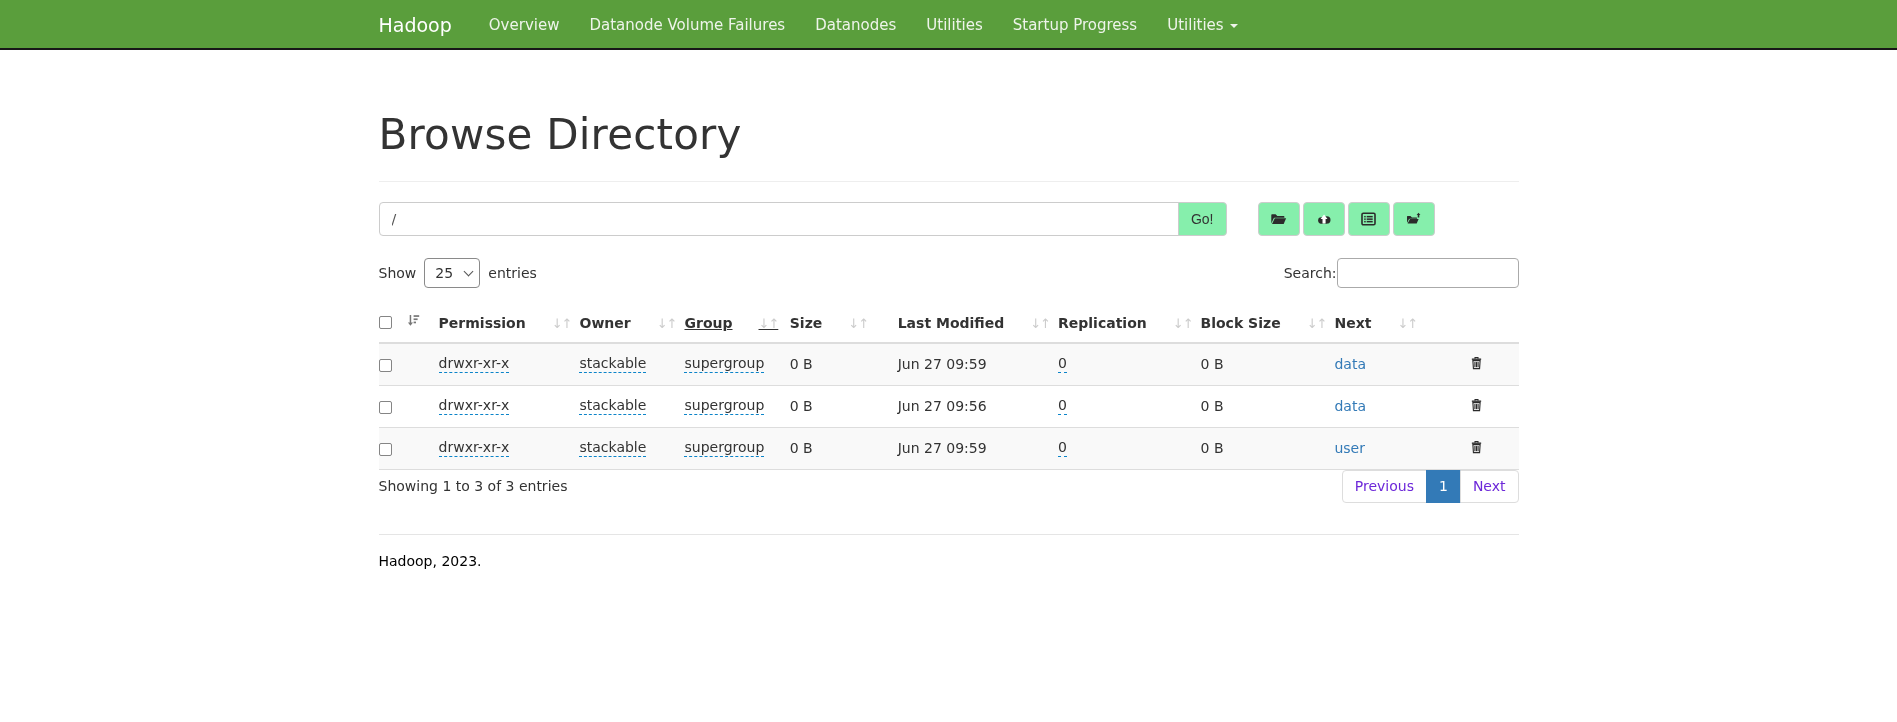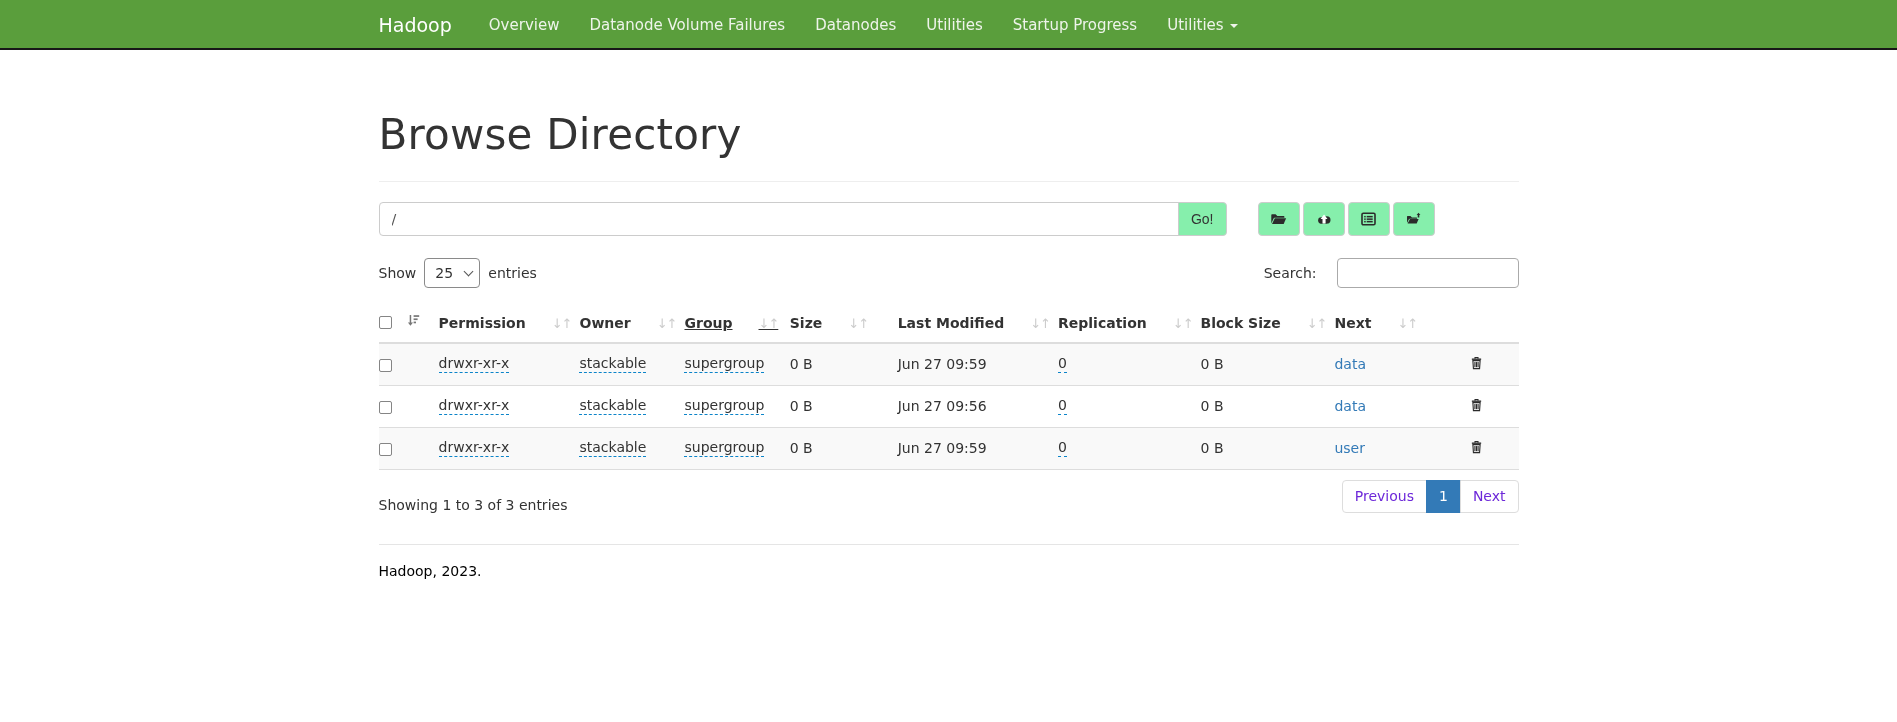--- a/index.html
+++ b/index.html
@@ -59,21 +59,21 @@
   .show-entries { display: flex; align-items: center; gap: 8px; }
   .select-box {
     display: inline-flex; align-items: center; justify-content: space-between;
     width: 56px; height: 30px; border: 1px solid #8a8a8a; border-radius: 4px;
     padding: 0 7px 0 10px; background: #fff; cursor: pointer; color: #333;
   }
   .select-chevron {
     width: 7px; height: 7px; border-right: 1.5px solid #555; border-bottom: 1.5px solid #555;
     transform: rotate(45deg); margin-top: -3px;
   }
-  .search-box { display: flex; align-items: center; gap: 20px; justify-content: flex-end; }
+  .search-box { display: flex; align-items: center; gap: 0; justify-content: flex-end; }
   .search-input {
     width: 182px; height: 30px; border: 1px solid #aaa; border-radius: 4px;
     padding: 4px 8px; font-family: inherit; font-size: 14px; outline: none;
   }
 
   
   table.dir-table { width: 100%; border-collapse: collapse; margin-top: 16px; }
   .dir-table th, .dir-table td {
     text-align: left; padding: 10px 8px 10px 0; font-size: 14px; vertical-align: middle;
   }
@@ -92,21 +92,21 @@
     border: 1px solid #858585; border-radius: 2px; background: #fff; cursor: pointer;
     vertical-align: middle;
   }
   .th-check-wrap { display: inline-flex; align-items: center; }
   .sort-attr-icon { margin-left: 14px; }
   .editable { border-bottom: 1px dashed #0b84c9; display: inline-block; line-height: 1.25; }
   a.dir-link { color: #337ab7; text-decoration: none; cursor: pointer; }
   .trash-btn { background: none; border: none; cursor: pointer; padding: 2px; }
 
   
-  .tfoot-row { display: flex; justify-content: space-between; align-items: flex-end; margin-top: 10px; }
+  .tfoot-row { display: flex; justify-content: space-between; align-items: center; }
   .dt-info { color: #333; }
   .pagination { display: flex; list-style: none; }
   .pagination li span {
     display: block; padding: 6px 12px; border: 1px solid #ddd; background: #fff;
     color: #6d28d9; margin-left: -1px; cursor: pointer; font-size: 14px; line-height: 1.42;
   }
   .pagination li:first-child span { border-radius: 4px 0 0 4px; margin-left: 0; }
   .pagination li:last-child span { border-radius: 0 4px 4px 0; }
   .pagination li.active span { background: #337ab7; border-color: #337ab7; color: #fff; }
 

